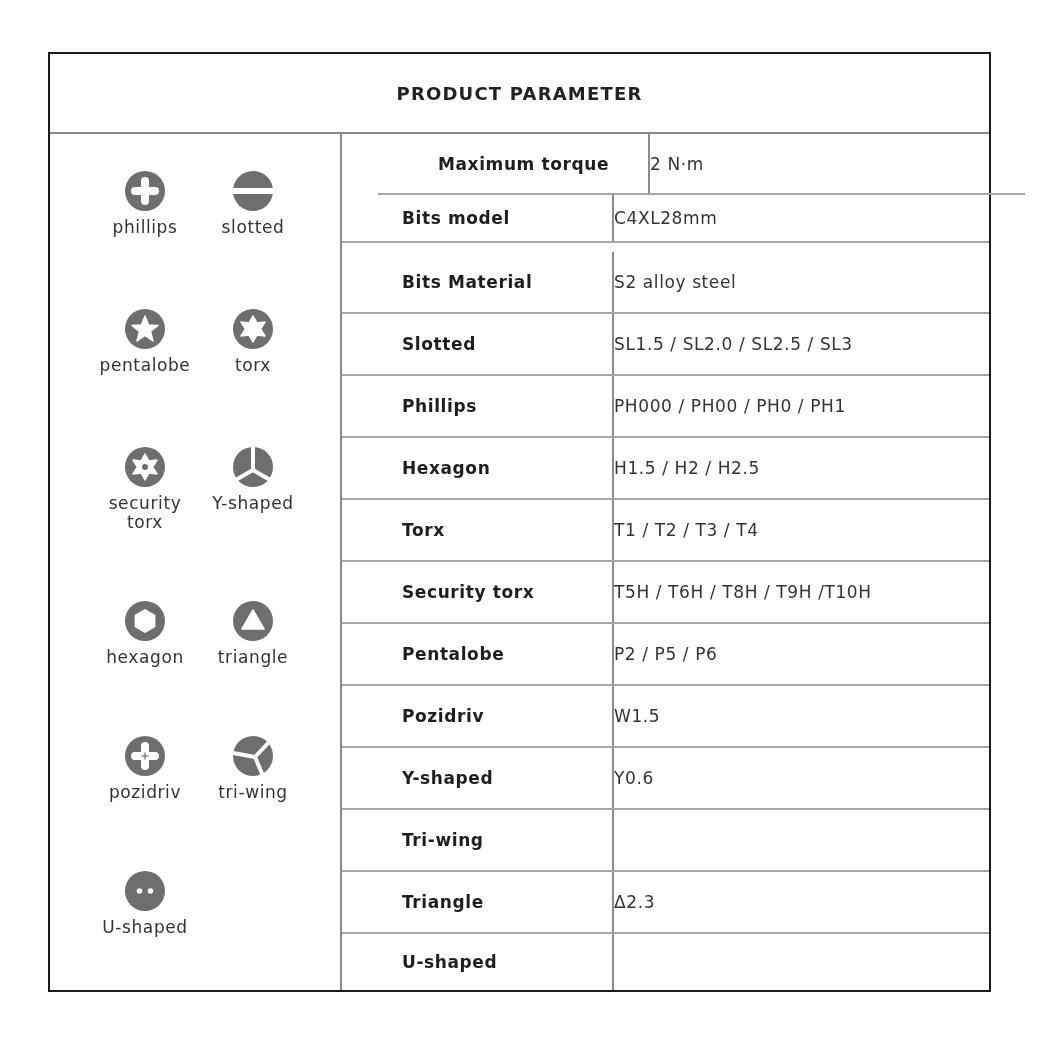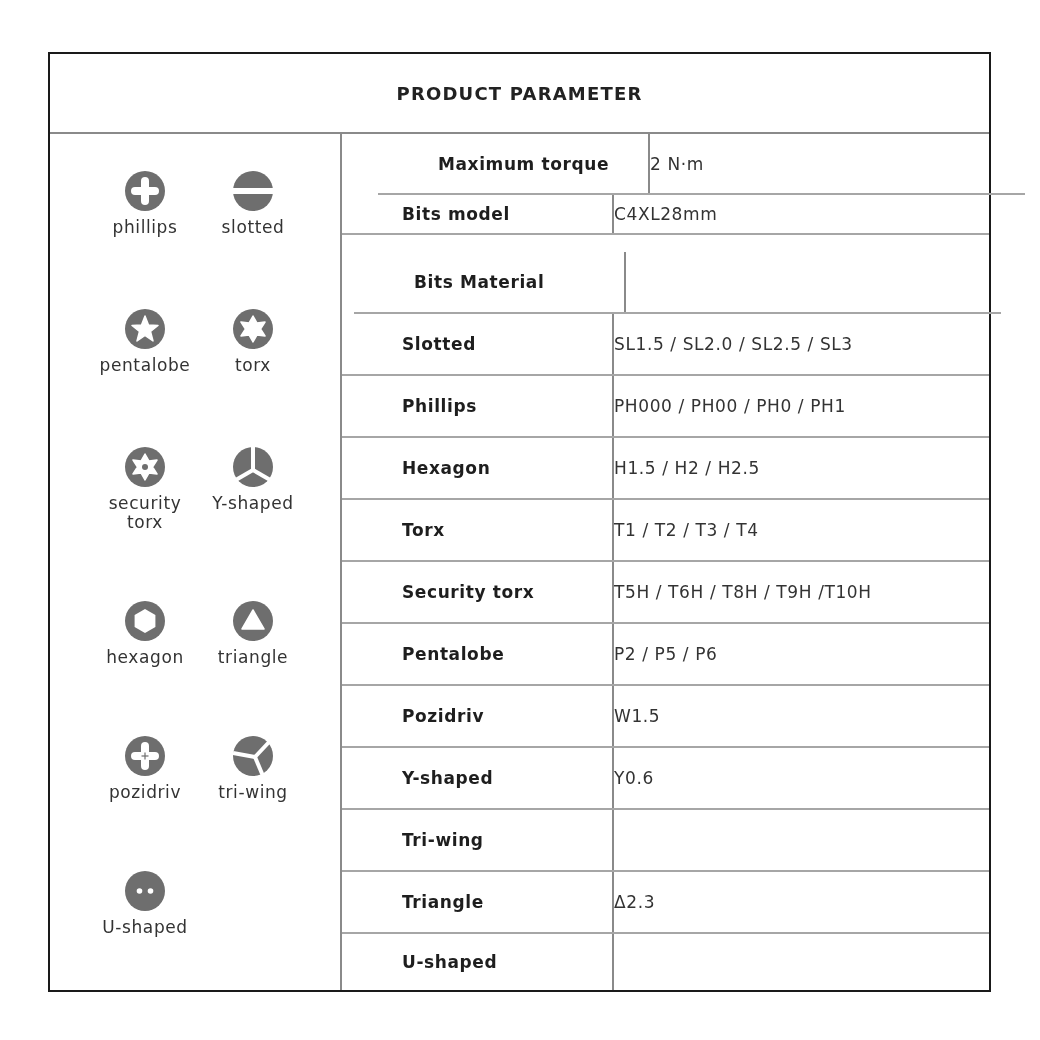--- a/index.html
+++ b/index.html
@@ -148,26 +148,27 @@
       </svg>
       <span class="icon-label">U-shaped</span>
     </div>
   </div>
 
   <div class="table">
     <div class="row" style="top:0; height:61px;margin-left:36px;">
       <div class="cell-key">Maximum torque</div>
       <div class="cell-val">2 N·m</div>
     </div>
-    <div class="row" style="top:61px; height:40px;">
+    <div class="row" style="top:61px; height:48px;">
       <div class="cell-key">Bits model</div>
       <div class="cell-val">C4XL28mm</div>
     </div>
-    <div class="row" style="top:118px; height:62px;margin-left:12px;">
+    <div class="row" style="top:118px; height:62px;">
       <div class="cell-key">Bits Material</div>
+      <div class="cell-val">S2 alloy steel</div>
     </div>
     <div class="row" style="top:180px; height:62px;">
       <div class="cell-key">Slotted</div>
       <div class="cell-val">SL1.5 / SL2.0 / SL2.5 / SL3</div>
     </div>
     <div class="row" style="top:242px; height:62px;">
       <div class="cell-key">Phillips</div>
       <div class="cell-val">PH000 / PH00 / PH0 / PH1</div>
     </div>
     <div class="row" style="top:304px; height:62px;">

